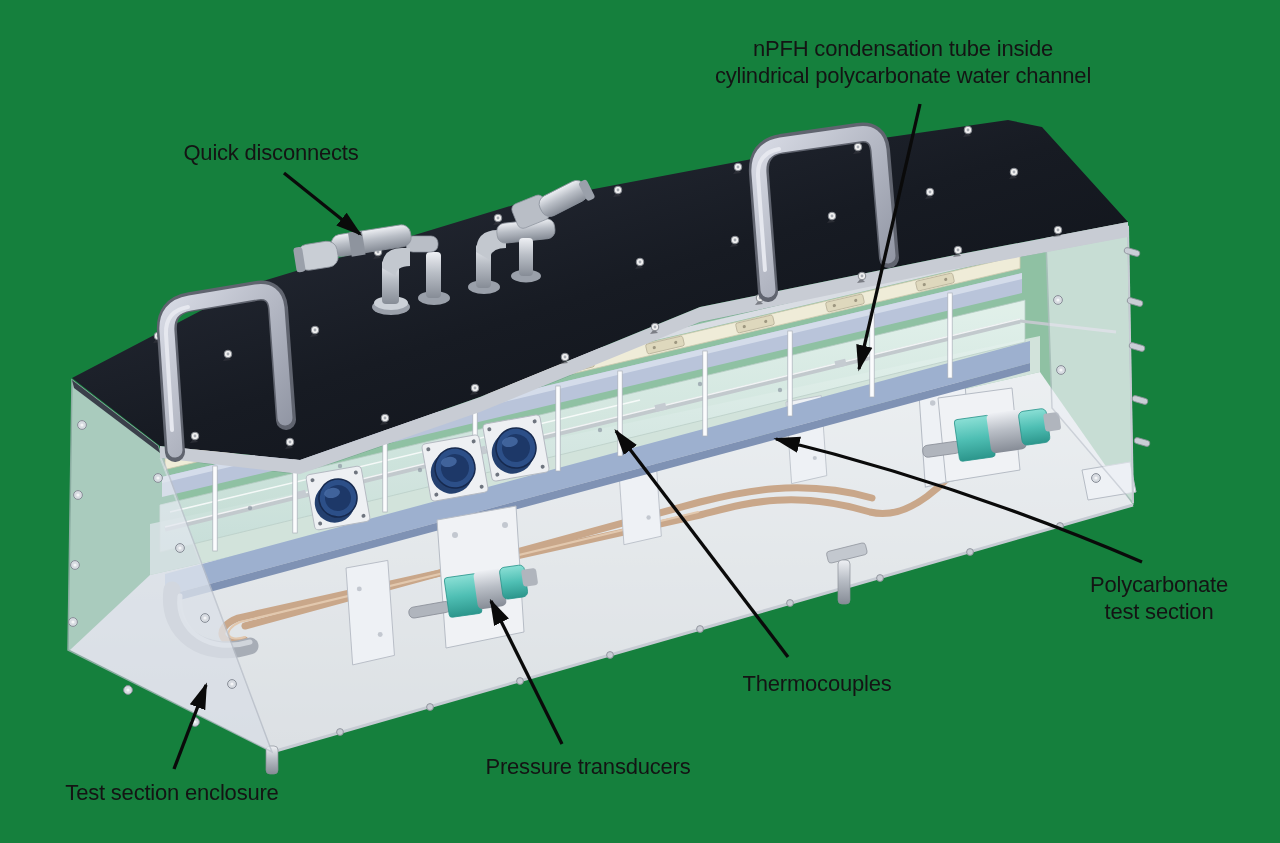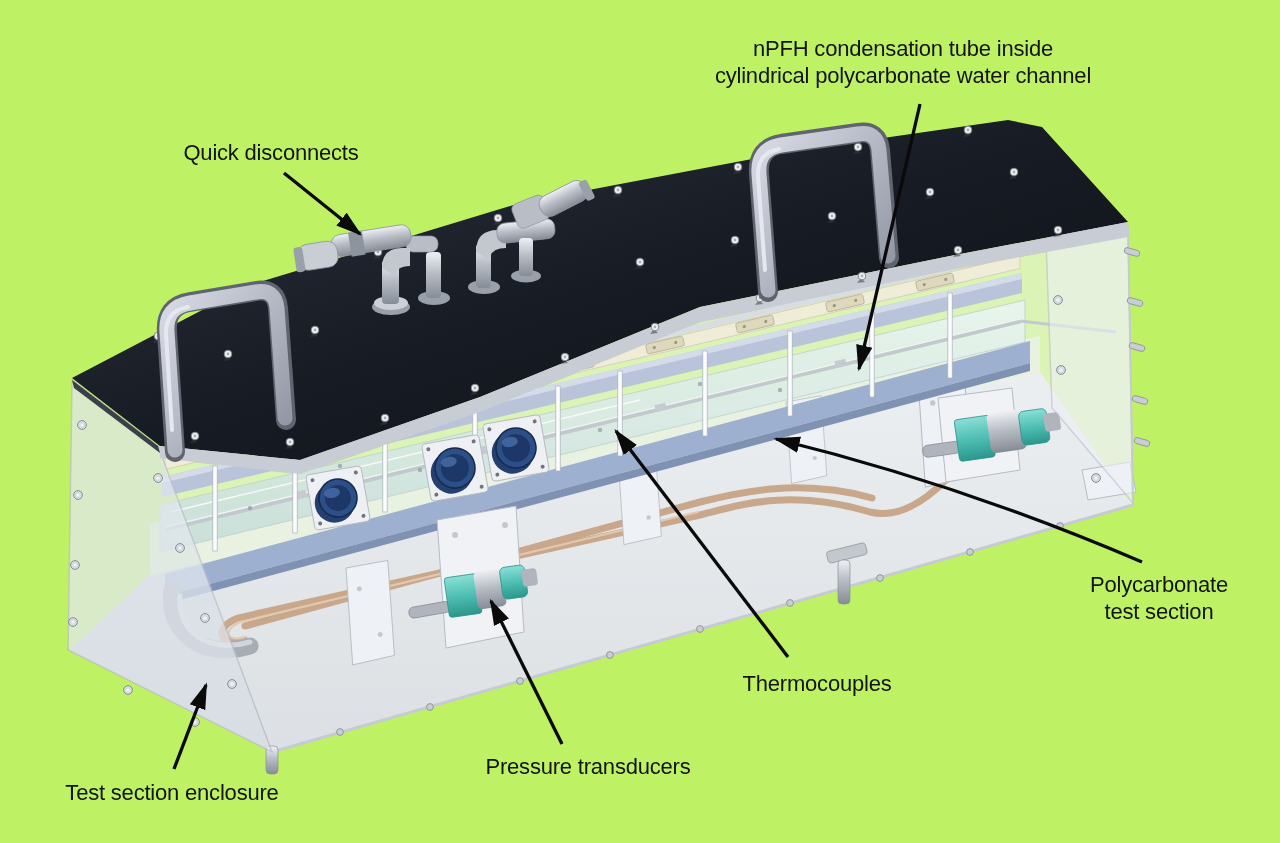--- a/index.html
+++ b/index.html
@@ -1,16 +1,16 @@
 <!DOCTYPE html>
 <html><head>
 <meta charset="utf-8">
 <style>
   html,body{margin:0;padding:0;background:#fff;}
-  #figure-canvas{position:relative;width:1280px;height:843px;background:#bef264;overflow:hidden;
+  #figure-canvas{position:relative;width:1280px;height:843px;background:#15803d;overflow:hidden;
     font-family:"Liberation Sans", sans-serif;}
   svg{position:absolute;inset:0;}
   text.lbl{font-family:"Liberation Sans", sans-serif;font-size:22px;fill:#141414;letter-spacing:-0.2px;}
 </style>
 </head>
 <body>
 
 <div id="figure-canvas">
 <svg width="1280" height="843" viewBox="0 0 1280 843">
   <defs>

